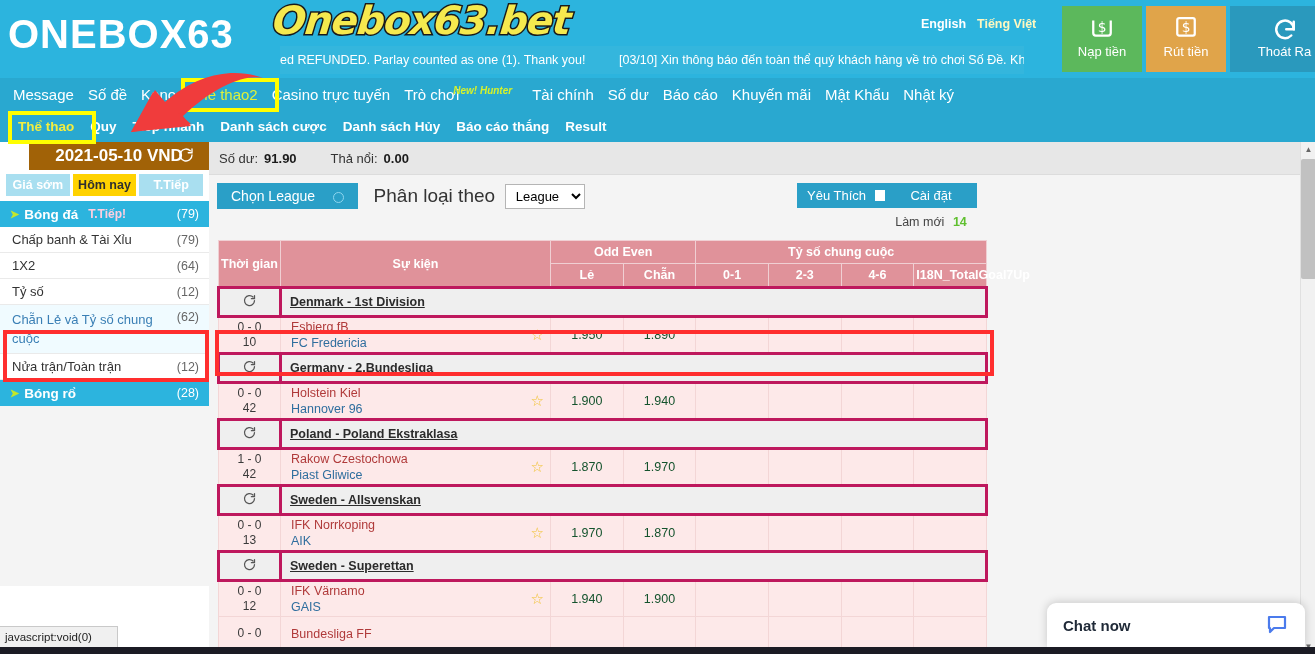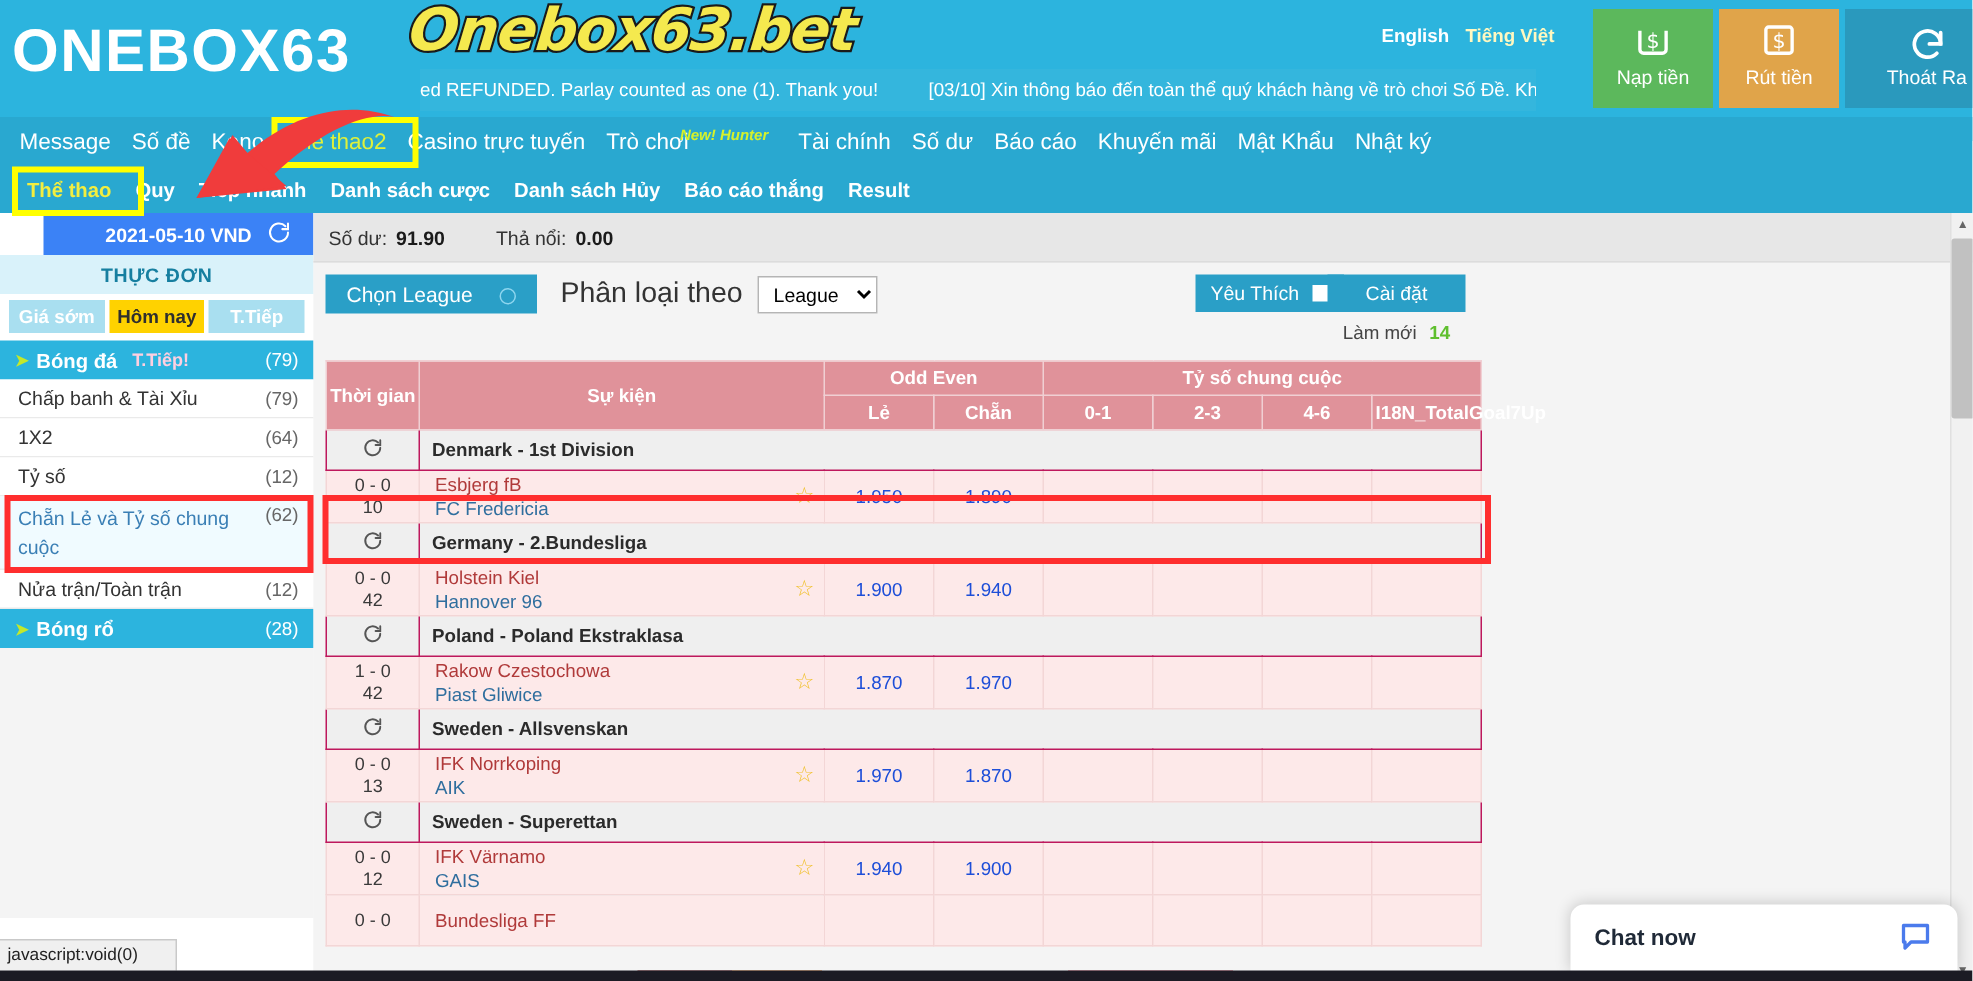--- a/index.html
+++ b/index.html
@@ -94,22 +94,22 @@
     border:4px solid #ff2e2e; background:transparent;
   }
   .ann-box.red-side { left:3px; top:330px; width:206px; height:52px; }
   .ann-box.red-row  { left:215px; top:330px; width:779px; height:46px; }
 
   .ann-arrow { position:absolute; left:95px; top:72px; width:170px; height:88px; z-index:61; pointer-events:none; }
 
   
   .sidebar { position:absolute; left:0; top:142px; width:209px; height:512px; background:#ffffff; }
   .sb-date {
-    height:28px; background:#3b82f6; color:#ffffff; font-weight:bold;
-    font-size:13px; display:flex; align-items:center; justify-content:center;
+    height:28px; background:#a16207; color:#ffffff; font-weight:bold;
+    font-size:17px; display:flex; align-items:center; justify-content:center;
     position:relative;
     margin-left:29px;
   }
   .sb-date .rf { position:absolute; right:14px; top:4px; }
   .sb-menu-title {
     height:26px; background:#d9f2fa; color:#167fa0; font-weight:bold; font-size:13px;
     display:flex; align-items:center; justify-content:center; letter-spacing:.4px;
   }
   .sb-tabs { display:flex; gap:3px; padding:4px 6px 5px 6px; background:#ffffff; }
   .sb-tabs div {
@@ -184,32 +184,32 @@
   table.odds th {
     background:#e0929a; color:#ffffff; font-weight:bold; font-size:12.5px;
     border:1px solid #f0cfd3; padding:4px 2px; text-align:center;
   }
   .th-time  { width:62px; }
   .th-event { width:270px; }
   .th-col   { width:61px; }
   .th-last  { width:115px; font-size:11.5px;margin-left:16px; }
 
   tr.league td {
-    background:#efefef; border:1px solid #be185d; padding:4px 0; height:24px;
+    background:#efefef; border:3px solid #be185d; padding:4px 0; height:24px;text-decoration:underline;
   }
   tr.league .lname { font-size:12.5px; color:#2b2b2b; font-weight:bold; padding-left:8px; }
   tr.league .rfc { text-align:center; color:#555; }
 
   tr.match td { background:#fde9e9; border:1px solid #f3d6d6; height:34px; }
   td.c-time { text-align:center; font-size:12px; color:#3a3a3a; line-height:15px; }
   td.c-event { padding-left:10px; position:relative; line-height:16px; }
   td.c-event .home { color:#b03a3a; font-size:12.5px; }
   td.c-event .away { color:#2f6e9e; font-size:12.5px; }
   td.c-event .star { position:absolute; right:6px; top:9px; color:#f1c232; font-size:15px; cursor:pointer; }
-  td.c-odd { text-align:center; color:#1d4ed8; font-size:12.5px; }
+  td.c-odd { text-align:center; color:#14532d; font-size:12.5px; }
 
   
   .vscroll-page {
     position:absolute; right:0; top:142px; width:15px; height:512px; background:#f1f1f1;
     border-left:1px solid #e0e0e0;
   }
   .vscroll-page .up { width:15px; height:15px; display:flex; align-items:center; justify-content:center; font-size:8px; color:#666; }
   .vscroll-page .thumb { position:absolute; top:17px; left:0; width:15px; height:120px; background:#c1c1c1; border-radius:2px; }
   .vscroll-page .down { position:absolute; bottom:0; width:15px; height:15px; display:flex; align-items:center; justify-content:center; font-size:8px; color:#666; }
 
@@ -304,21 +304,20 @@
   <div class="sb-date">
     <span>2021-05-10 VND</span>
     <span class="rf">
       <svg width="18" height="18" viewBox="0 0 24 24" fill="none" stroke="#fff" stroke-width="1.8" stroke-linecap="round">
         <path d="M20 12a8 8 0 1 1-2.3-5.6"></path>
           <path d="M20 4v5h-5"></path>
       </svg>
     </span>
   </div>
 
-  <div class="sb-menu-title">THỰC ĐƠN</div>
 
   <div class="sb-tabs">
     <div>Giá sớm</div>
     <div class="on">Hôm nay</div>
     <div>T.Tiếp</div>
   </div>
 
   <div class="sb-group">
     <span class="bul">➤</span>
     <span>Bóng đá</span>

